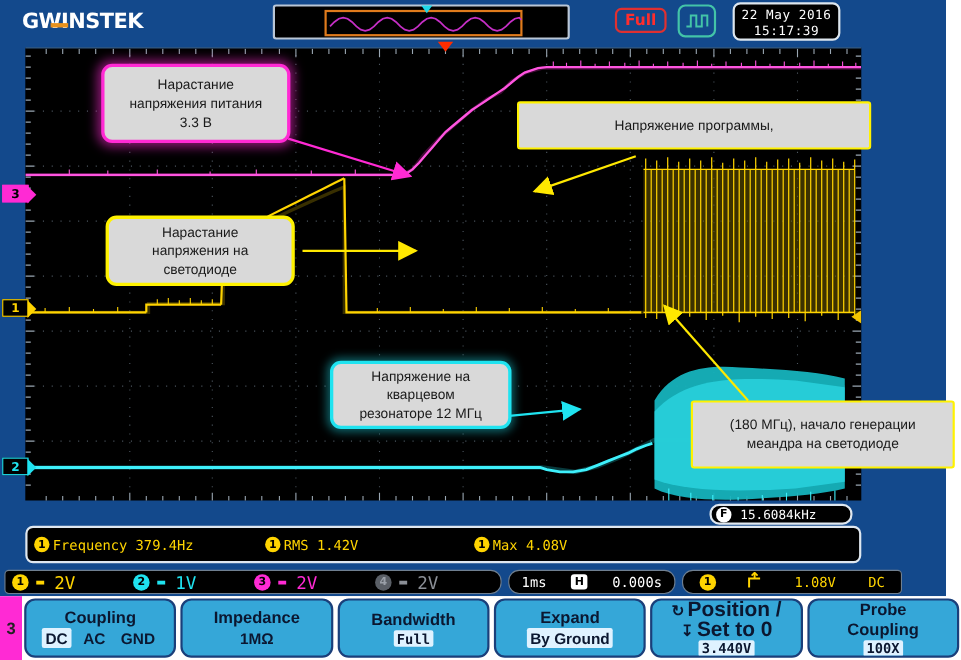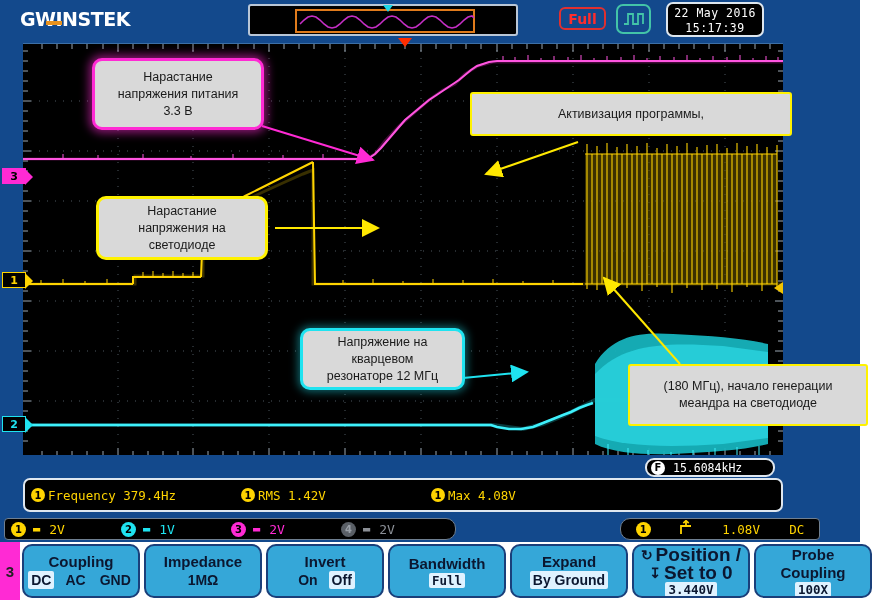--- a/index.html
+++ b/index.html
@@ -218,21 +218,21 @@
   .ch-badge {
     width: 15px; height: 15px; border-radius: 50%;
     font-family: "DejaVu Sans", sans-serif; font-weight: bold; font-size: 10px;
     display:flex;align-items:center;justify-content:center;
     color: #000; margin-right: 7px;
   }
   .ch-coupl {
     font-family: "DejaVu Sans Mono", monospace; font-size: 12px;
     margin-right: 10px; letter-spacing: -1px;
   }
-  .ch-volts { font-family: "DejaVu Sans Mono", monospace; font-size: 13px; }
+  .ch-volts { font-family: "DejaVu Sans Mono", monospace; font-size: 16px; }
 
   .tbbox {
     position: absolute; left: 462px; top: 0;
     width: 152px; height: 22px;
     background: #000;
     border: 1px solid #6f7f90;
     border-radius: 10px;
     display: flex; align-items: center; justify-content: space-around;
     color: #ffffff;
     font-family: "DejaVu Sans Mono", monospace; font-size: 12.5px;
@@ -739,21 +739,21 @@
   <div class="callout magenta" style="left:92px; top:58px; width:172px; height:72px;">
     <div>
       <div>Нарастание</div>
       <div>напряжения питания</div>
       <div>3.3 В</div>
     </div>
   </div>
 
   <div class="callout yellow2" style="left:470px; top:92px; width:322px; height:44px;">
     <div>
-      <div>Активизация программы,</div>
+      <div>Напряжение программы,</div>
     </div>
   </div>
 
   <div class="callout yellow" style="left:96px; top:196px; width:172px; height:64px;">
     <div>
       <div>Нарастание</div>
       <div>напряжения на</div>
       <div>светодиоде</div>
     </div>
   </div>
@@ -806,20 +806,25 @@
         <div class="ch-coupl" style="color:#ff2ad4;">▬</div>
         <div class="ch-volts" style="color:#ff2ad4;">2V</div>
       </div>
       <div class="chslot">
         <div class="ch-badge" style="background:#5a5f66;color:#9aa0a8;">4</div>
         <div class="ch-coupl" style="color:#8b8f96;">▬</div>
         <div class="ch-volts" style="color:#8b8f96;">2V</div>
       </div>
     </div>
 
+    <div class="tbbox">
+      <span>1ms</span>
+      <span class="hicon">H</span>
+      <span>0.000s</span>
+    </div>
 
     <div class="trigbox">
       <span class="ch-badge" style="background:#ffd400;margin:0;">1</span>
       <span>
         <svg width="13" height="15" viewBox="0 0 13 15">
           <path d="M1,14 L1,6 L6,6 L6,1 M6,6 L11,6" fill="none" stroke="#ffd400" stroke-width="1.8"></path>
           <path d="M3.3,3.2 L6,0.6 L8.7,3.2" fill="none" stroke="#ffd400" stroke-width="1.6"></path>
         </svg>
       </span>
       <span>1.08V</span>
@@ -838,27 +843,20 @@
         <span class="opt">AC</span>
         <span class="opt">GND</span>
       </div>
     </div>
 
     <div class="softkey">
       <div class="sk-title">Impedance</div>
       <div class="sk-sub">1MΩ</div>
     </div>
 
-    <div class="softkey">
-      <div class="sk-title">Invert</div>
-      <div class="sk-sub">
-        <span class="opt">On</span>
-        <span class="opt sel">Off</span>
-      </div>
-    </div>
 
     <div class="softkey">
       <div class="sk-title">Bandwidth</div>
       <div class="sk-mono">Full</div>
     </div>
 
     <div class="softkey">
       <div class="sk-title">Expand</div>
       <div class="sk-sub">
           <span class="opt sel">By Ground</span>

